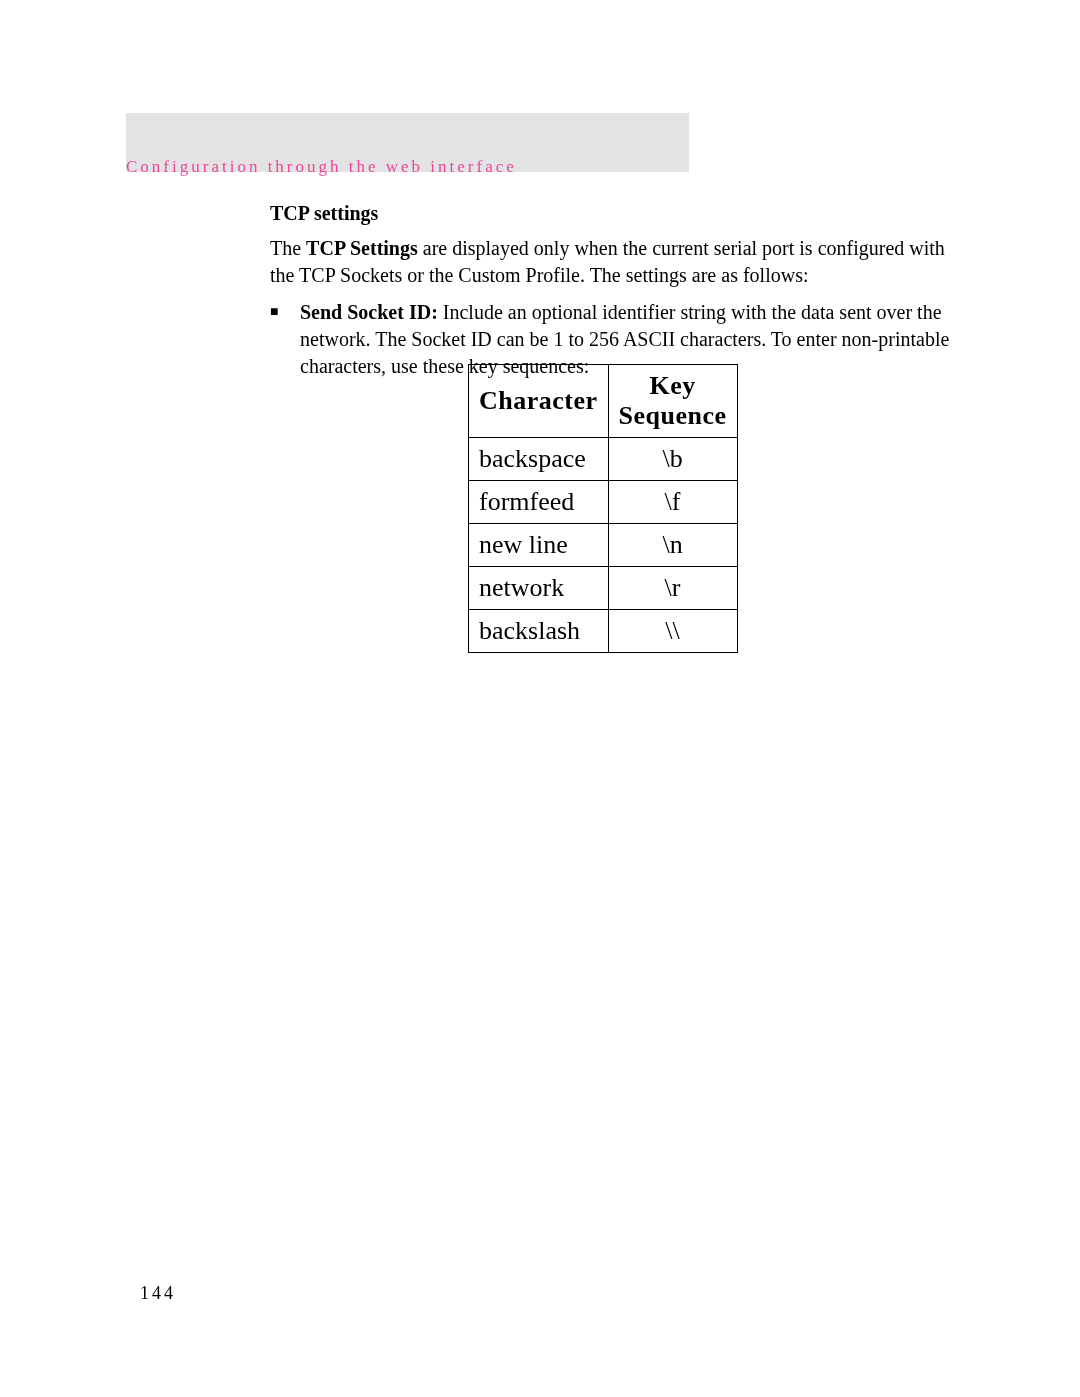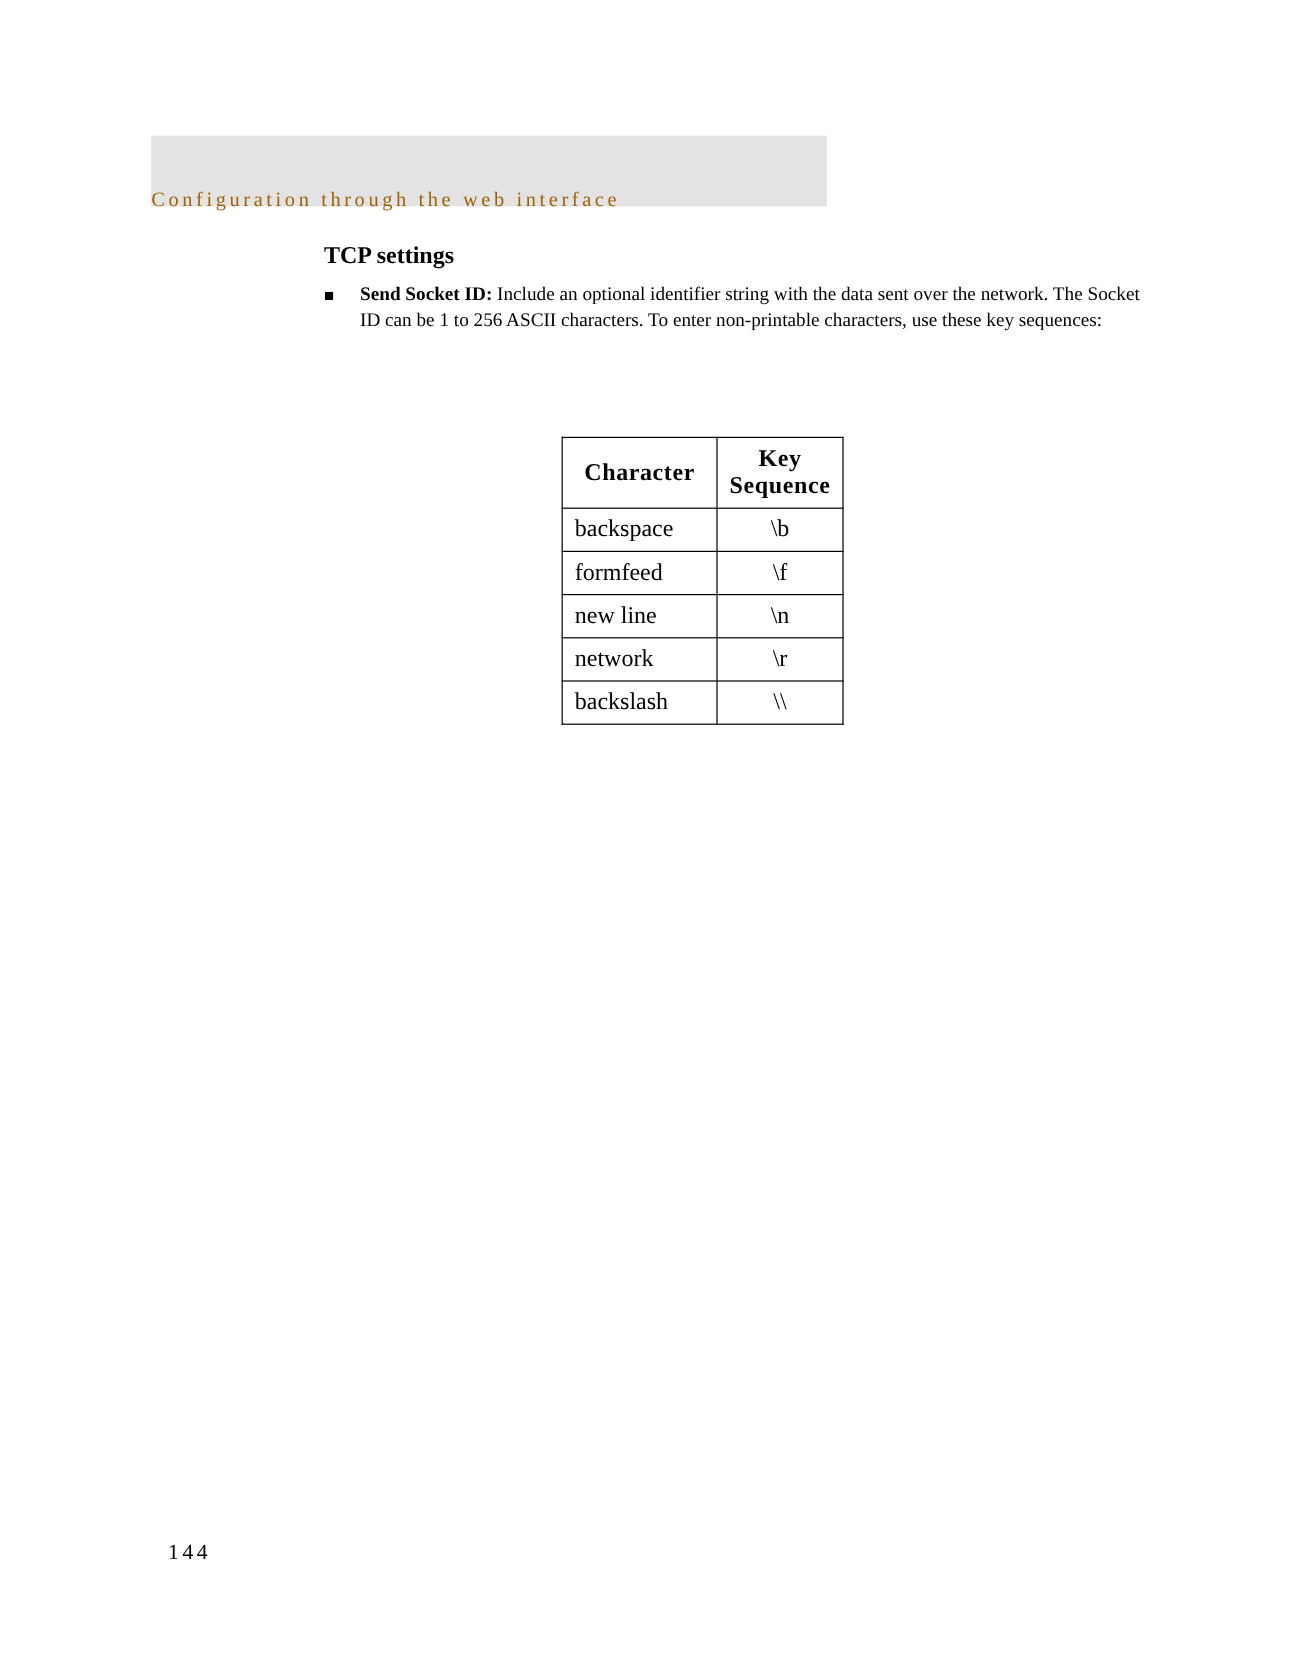--- a/index.html
+++ b/index.html
@@ -23,21 +23,21 @@
     width: 563px;
     height: 59px;
     background: #e3e3e3;
   }
   .header-text {
     position: absolute;
     top: 157px;
     left: 126px;
     font-size: 17px;
     letter-spacing: 3.0px;
-    color: #a16207;
+    color: #ec4899;
   }
   .content {
     position: absolute;
     top: 202px;
     left: 270px;
     width: 680px;
   }
   .section-title {
     font-weight: bold;
     font-size: 20px;
@@ -56,31 +56,31 @@
   }
   .bullet {
     width: 30px;
     flex: 0 0 30px;
     text-align: left;
     font-size: 14px;
     padding-top: 5px;
   }
   .bullet-text {
     flex: 1;
-    font-size: 16px;
+    font-size: 20px;
     line-height: 1.35;
   }
   .table-wrap {
     position: absolute;
     top: 364px;
     left: 468px;
   }
   table.keyseq {
     border-collapse: collapse;
-    font-size: 20px;
+    font-size: 26px;
     border-radius: 30px;
   }
   table.keyseq th, table.keyseq td {
     border: 1px solid #000;
     padding: 6px 10px;
     vertical-align: middle;
   }
   table.keyseq th {
     font-weight: bold;
     text-align: center;
@@ -109,20 +109,23 @@
 <body>
 
 <div class="page">
 
   <div class="header-band"></div>
   <div class="header-text">Configuration through the web interface</div>
 
   <div class="content">
     <p class="section-title">TCP settings</p>
 
+    <p class="para">
+      <span>The </span><span class="bold">TCP Settings</span><span> are displayed only when the current serial port is configured with the TCP Sockets or the Custom Profile. The settings are as follows:</span>
+    </p>
 
     <div class="bullet-row">
       <div class="bullet">■</div>
       <div class="bullet-text">
         <span class="bold">Send Socket ID:</span><span> Include an optional identifier string with the data sent over the network. The Socket ID can be 1 to 256 ASCII characters. To enter non-printable characters, use these key sequences:</span>
       </div>
     </div>
   </div>
 
   <div class="table-wrap">

